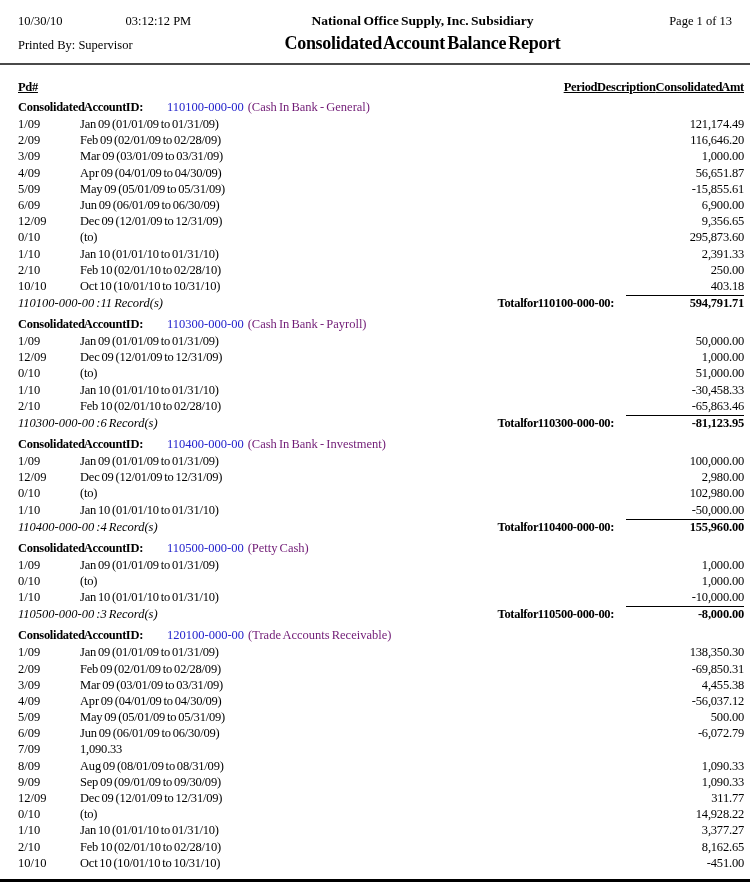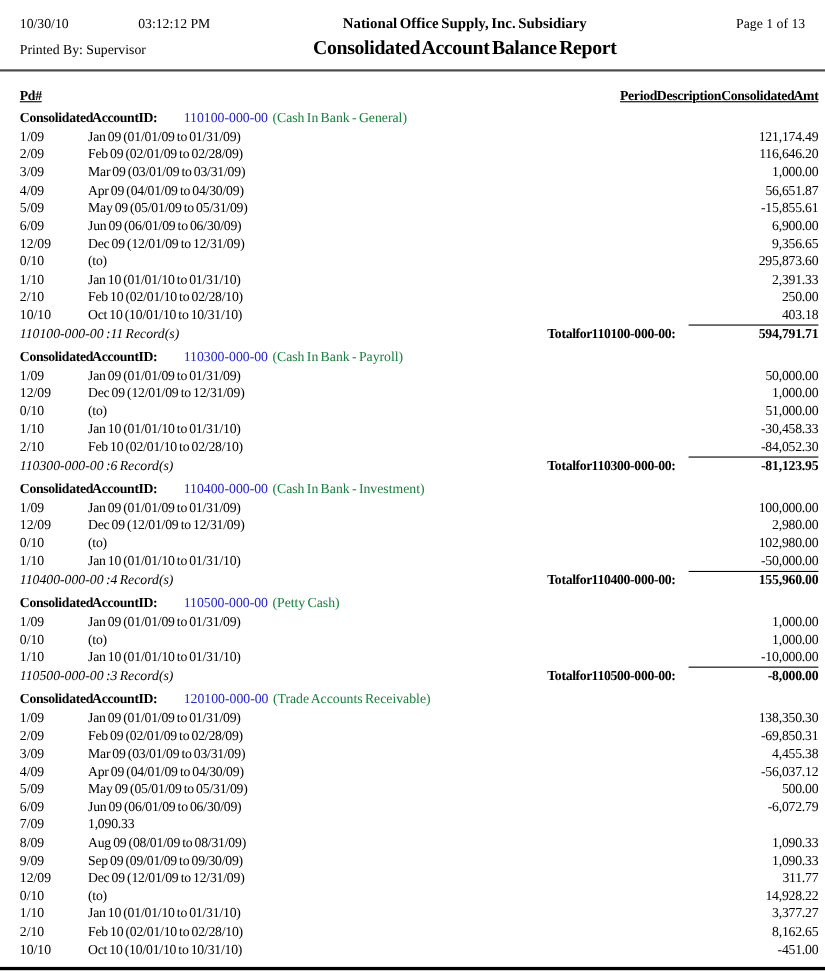--- a/index.html
+++ b/index.html
@@ -45,21 +45,21 @@
   .section { margin-top: 5px; }
   .section-header {
     display: flex;
     align-items: baseline;
     height: 17px;
     padding-left: 18px;
     font-size: 12.5px;
   }
   .acct-label { font-weight: bold; word-spacing: -3px; letter-spacing: -0.3px; }
   .acct-link { margin-left: 24px; color: #2222cc; cursor: pointer; word-spacing: -1px; }
-  .acct-name { color: #15803d; margin-left: 4px; word-spacing: -1px; }
+  .acct-name { color: #701a75; margin-left: 4px; word-spacing: -1px; }
 
   .row {
     display: flex;
     align-items: baseline;
     height: 16.2px;
     font-size: 12.5px;
     padding: 0 6px 0 18px;
     word-spacing: -1px;
   }
   .cell-pd { width: 62px; }
@@ -225,21 +225,21 @@
 
   <div class="row">
     <span class="cell-pd">1/10</span>
     <span class="cell-desc">Jan 10 (01/01/10 to 01/31/10)</span>
     <span class="cell-amt">-30,458.33</span>
   </div>
 
   <div class="row">
     <span class="cell-pd">2/10</span>
     <span class="cell-desc">Feb 10 (02/01/10 to 02/28/10)</span>
-    <span class="cell-amt">-84,052.30</span>
+    <span class="cell-amt">-65,863.46</span>
   </div>
 
 </div>
     <div class="footer-row">
       <span class="records-text">110300-000-00 :6 Record(s)</span>
       <span class="total-label">Total for 110300-000-00 :</span>
       <span class="total-amount">-81,123.95</span>
     </div>
   </div>
 

